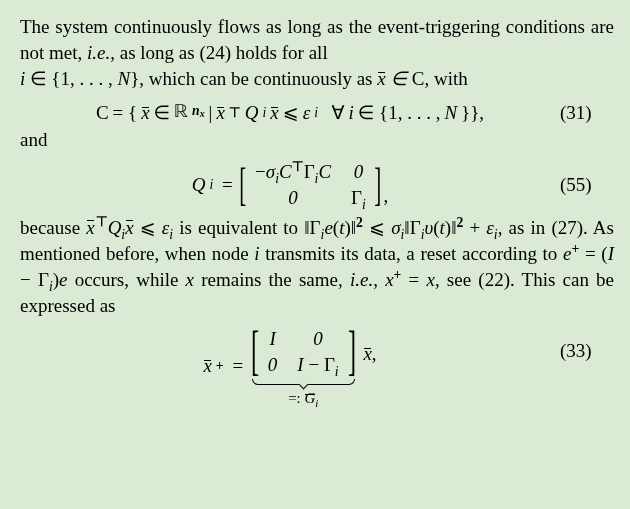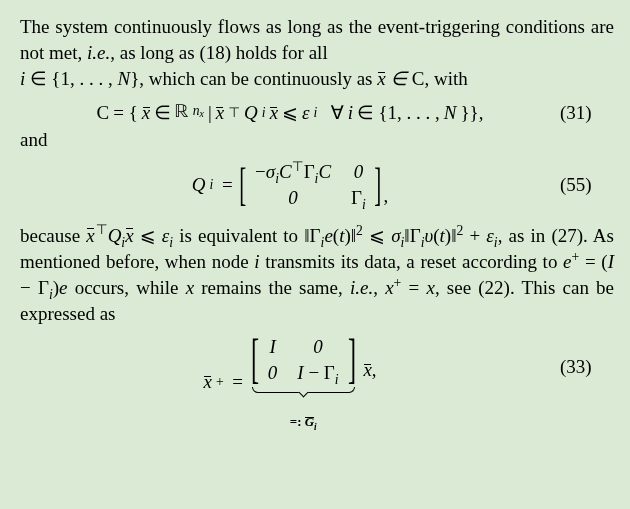--- a/index.html
+++ b/index.html
@@ -31,21 +31,21 @@
       margin: 0 -6px;
       font-weight: 300;
     }
     .bmat .br.tall {
       font-size: 54px;
     }
     .bmat table { border-collapse: collapse; }
     .bmat td { padding: 2px 10px; text-align: center; font-style: italic; margin-top: 8px; }
     .mi { font-style: italic; }
     .mn { font-style: normal; }
-    .sup { font-size: 0.72em; vertical-align: super; line-height: 0; }
+    .sup { font-size: 0.72em; vertical-align: super; line-height: 0; font-weight: bold; }
     .sub { font-size: 0.72em; vertical-align: sub; line-height: 0; }
     .xbar { position: relative; display: inline-block; }
     .xbar::before {
       content: '';
       position: absolute;
       top: 0.28em;
       left: 0.04em;
       right: 0.04em;
       height: 1px;
       background: #000;
@@ -67,29 +67,29 @@
       position: absolute;
       left: calc(50% - 3px);
       bottom: -4px;
       width: 6px;
       height: 6px;
       border-top: 1.2px solid #000;
       border-left: 1.2px solid #000;
       transform: rotate(225deg);
       background: #daead5;
     }
-    .ublabel { font-size: 13px; margin-top: 21px; font-weight: bold; }
+    .ublabel { font-size: 15px; margin-top: 5px; }
     .and { margin: 4px 0 2px 0; }
     .bbR { font-family: 'Cambria Math','STIX Two Math',serif; font-style: normal; }
   </style>
 </head>
 <body>
 
 <div class="para1">
-  <span>The system continuously flows as long as the event-triggering conditions are not met, </span><span class="mi">i.e.</span><span>, as long as (18) holds for all</span>
+  <span>The system continuously flows as long as the event-triggering conditions are not met, </span><span class="mi">i.e.</span><span>, as long as (24) holds for all</span>
 </div>
 <div class="p1b">
   <span class="mi"><span class="mi">i</span> <span class="mn">∈ {1, . . . , </span><span class="mi">N</span><span class="mn">}</span></span><span>, which can be continuously as </span><span class="mi"><span class="xbar">x</span> ∈ <span class="mn">C</span></span><span>, with</span>
 </div>
 
 <div class="eqrow">
   <div class="center">
     <span class="mathblock">
       <span class="mn">C</span>
         <span class="mn"> = {</span>
@@ -139,21 +139,21 @@
         </tbody>
           </table>
         <span class="br">]</span>
       </span>
       <span class="mn" style="align-self:flex-end;margin-bottom:4px">,</span>
     </span>
   </div>
   <div class="eqlabel">(55)</div>
 </div>
 
-<div class="para1" style="margin-top:12px">
+<div class="para1" style="margin-top:4px">
   <span>because </span><span class="mi"><span class="xbar">x</span><span class="sup mn" style="margin-left:1px">⊤</span>Q<span class="sub">i</span><span class="xbar">x</span> <span class="mn">⩽</span> ε<span class="sub">i</span></span><span> is equivalent to </span><span class="mn">‖Γ<span class="sub mi">i</span><span class="mi">e</span>(<span class="mi">t</span>)‖<span class="sup">2</span> ⩽ <span class="mi">σ</span><span class="sub mi">i</span>‖Γ<span class="sub mi">i</span><span class="mi">υ</span>(<span class="mi">t</span>)‖<span class="sup">2</span> + <span class="mi">ε</span><span class="sub mi">i</span></span><span>, as in (27). As mentioned before, when node </span><span class="mi">i</span><span> transmits its data, a reset according to </span><span class="mi">e<span class="sup mn">+</span> <span class="mn">= (</span>I <span class="mn">−</span> <span class="mn">Γ</span><span class="sub mi">i</span><span class="mn">)</span>e</span><span> occurs, while </span><span class="mi">x</span><span> remains the same, </span><span class="mi">i.e.</span><span>, </span><span class="mi">x<span class="sup mn">+</span> <span class="mn">=</span> x</span><span>, see (22). This can be expressed as</span>
 </div>
 
 <div class="eqrow" style="margin-top:6px">
   <div class="center">
     <span class="mathblock">
       <span class="mi"><span class="xbar">x</span></span>
         <span class="sup mn">+</span>
         <span class="mn">&nbsp;=&nbsp;</span>
       <span class="underb">

